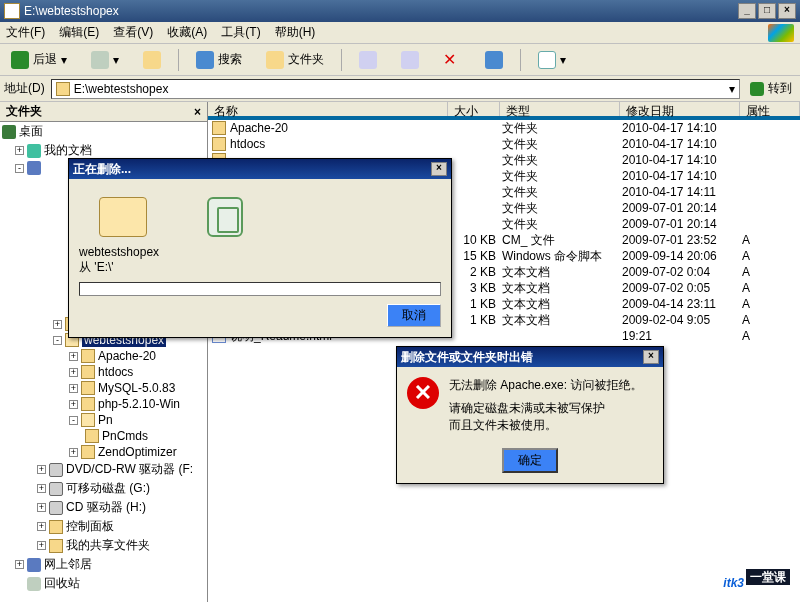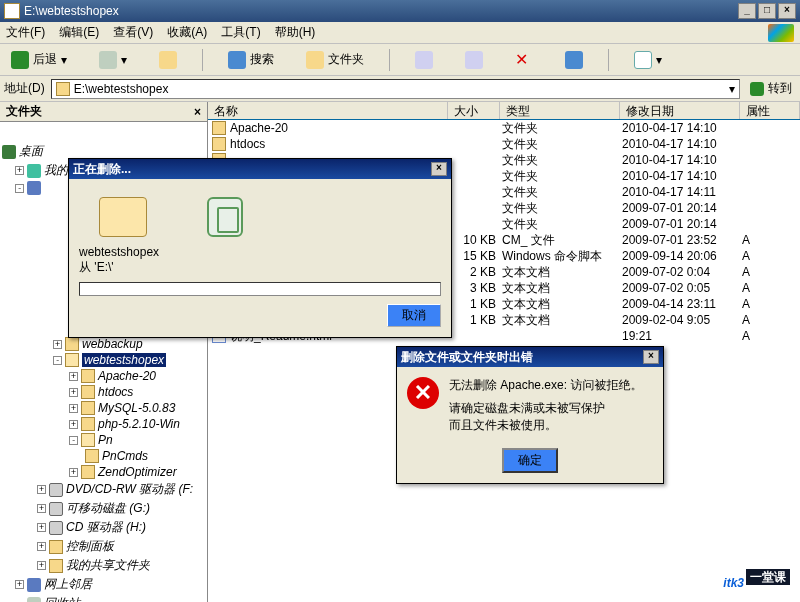--- a/index.html
+++ b/index.html
@@ -3,46 +3,46 @@
 <meta charset="utf-8">
 <style>
 * { box-sizing: border-box; margin: 0; padding: 0; font-family: "SimSun", "宋体", sans-serif; font-size: 12px; }
 body { background: #ece9d8; width: 800px; height: 602px; position: relative; overflow: hidden; }
 .titlebar { background: linear-gradient(#4a6f9a, #2a4a7a); color: #fff; height: 22px; display: flex; align-items: center; padding: 0 4px; }
 .titlebar .icon-box { width: 16px; height: 16px; background: #fff; margin-right: 4px; }
 .winbtns { margin-left: auto; display: flex; gap: 2px; }
 .winbtn { width: 18px; height: 16px; background: #d4d0c8; border: 1px solid #808080; text-align: center; line-height: 12px; font-weight: bold; font-size: 10px; color: #000; }
 .menubar { background: #ece9d8; height: 22px; display: flex; align-items: center; padding: 0 6px; gap: 14px; border-bottom: 1px solid #c0c0c0; }
 .menubar .brand { margin-left: auto; width: 26px; height: 18px; background: linear-gradient(135deg,#ff6a00,#00a2e8,#7cbb00,#febb00); border-radius: 2px; }
-.toolbar { background: #ece9d8; height: 32px; display: flex; align-items: center; padding: 0 4px; gap: 18px; border-bottom: 1px solid #c0c0c0; }
+.toolbar { background: #ece9d8; height: 32px; display: flex; align-items: center; padding: 0 4px; gap: 10px; border-bottom: 1px solid #c0c0c0; }
 .tbtn { height: 24px; padding: 0 6px; display: flex; align-items: center; gap: 4px; border: 1px solid transparent; }
 .tbicon { width: 18px; height: 18px; display: inline-block; border-radius: 3px; }
 .addressbar { background: #ece9d8; height: 26px; display: flex; align-items: center; padding: 0 4px; gap: 6px; border-bottom: 1px solid #c0c0c0; }
 .addrbox { flex: 1; background: #fff; border: 1px inset #888; height: 20px; display: flex; align-items: center; padding: 0 4px; gap: 4px; }
 .go-btn { display: flex; align-items: center; gap: 4px; padding: 0 4px; }
 .content { display: flex; height: calc(602px - 22px - 22px - 32px - 26px); }
 .sidebar { width: 208px; background: #fff; border-right: 1px solid #888; display: flex; flex-direction: column; }
 .pane-hdr { background: #ece9d8; height: 20px; display: flex; align-items: center; padding: 0 6px; border-bottom: 1px solid #888; font-weight: bold; }
 .pane-hdr .x { margin-left: auto; }
-.tree { flex: 1; overflow: auto; padding: 20px 2px; font-style: italic; }
+.tree { flex: 1; overflow: auto; padding: 0 2px; }
 .tree .node { display: flex; align-items: center; gap: 3px; padding: 1px 0; white-space: nowrap; }
 .tree .ind { display: inline-block; }
 .tree .pm { width: 9px; height: 9px; border: 1px solid #888; text-align: center; line-height: 7px; font-size: 9px; }
 .tree .sel { background: #0a246a; color: #fff; padding: 0 2px; }
 .ico { width: 14px; height: 14px; display: inline-block; }
 .ico-folder { background: #f7d88a; border: 1px solid #a8893a; }
 .ico-folder-open { background: #fce6aa; border: 1px solid #a8893a; }
 .ico-drive { background: #d0d0d0; border: 1px solid #666; border-radius: 2px; }
 .ico-desk { background: #3a7a3a; border-radius: 2px; }
 .ico-docs { background: #40c0a0; border-radius: 2px; }
 .ico-comp { background: #5a7ac0; border-radius: 2px; }
 .ico-html { background: #fff; border: 1px solid #6a8ad0; }
 .ico-txt { background: #fff; border: 1px solid #999; }
 .main { flex: 1; background: #fff; display: flex; flex-direction: column; }
-.cols { display: flex; background: #ece9d8; height: 18px; border-bottom: 1px solid #0369a1; }
+.cols { display: flex; background: #ece9d8; height: 18px; border-bottom: 4px solid #0369a1; }
 .col { border-right: 1px solid #c0c0c0; padding: 1px 6px; }
 .files { flex: 1; overflow: auto; position: relative; }
 .frow { display: flex; align-items: center; height: 16px; padding: 0 4px; }
 .frow .c-name { width: 238px; display: flex; align-items: center; gap: 4px; }
 .frow .c-size { width: 52px; text-align: right; padding-right: 6px; }
 .frow .c-type { width: 120px; }
 .frow .c-date { width: 120px; }
 .frow .c-attr { width: 30px; }
 .dialog { position: absolute; background: #ece9d8; border: 1px solid #000; box-shadow: 2px 2px 4px rgba(0,0,0,0.4); }
 .dlg-title { background: linear-gradient(#0a246a,#1a4aa0); color: #fff; height: 20px; display: flex; align-items: center; padding: 0 4px; font-weight: bold; }

